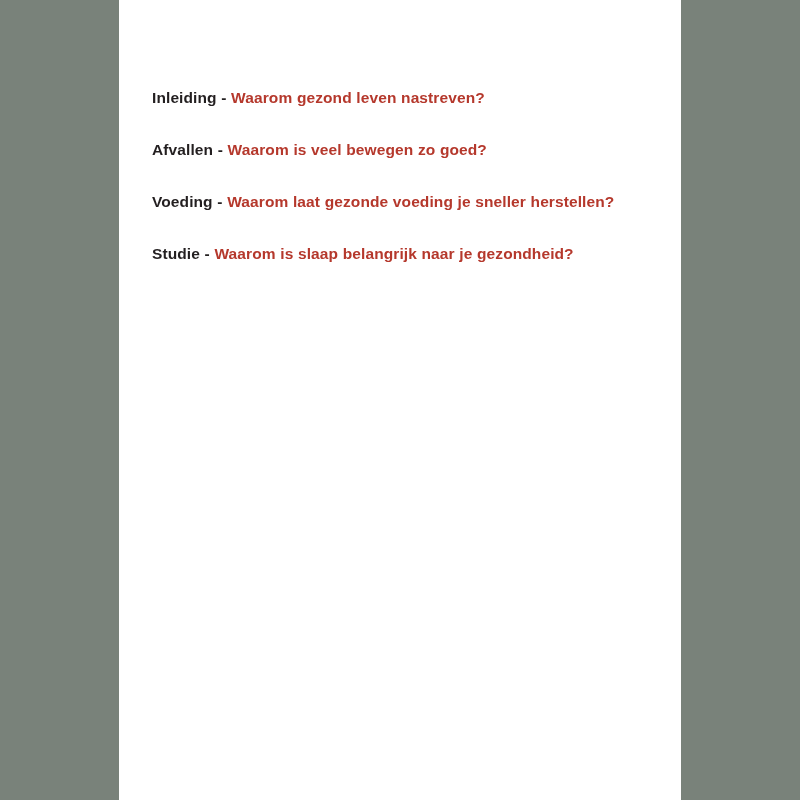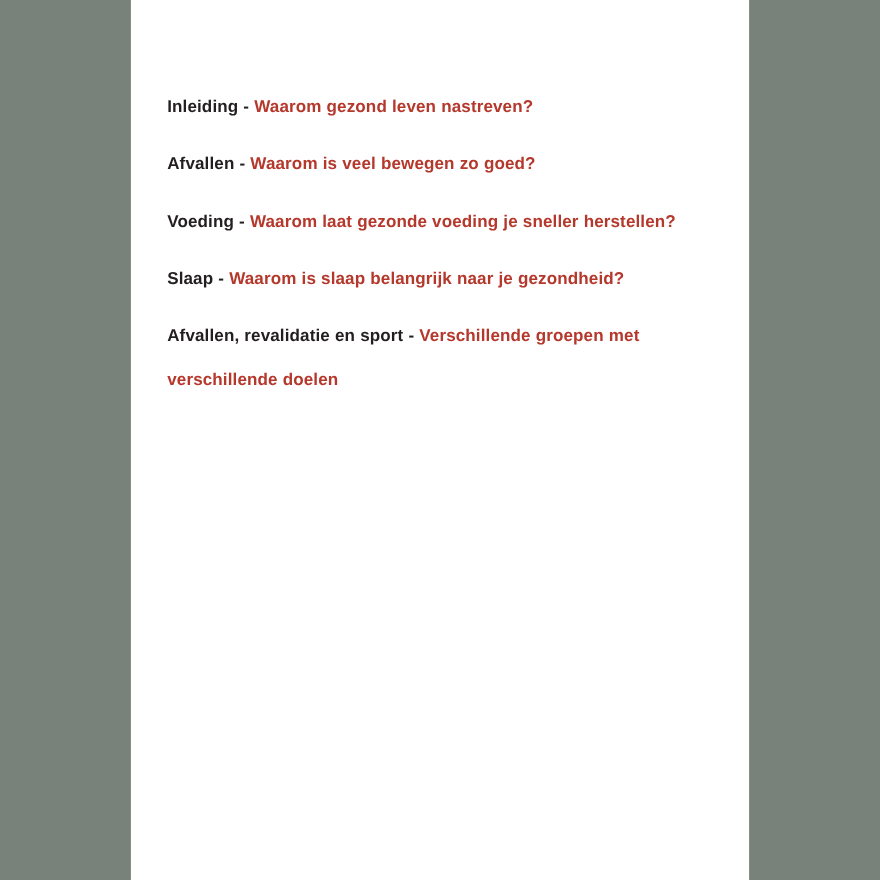--- a/index.html
+++ b/index.html
@@ -95,31 +95,26 @@
         <span class="toc-desc">Waarom is veel bewegen zo goed?</span>
       </li>
 
       <li class="toc-entry">
         <span class="toc-label">Voeding</span>
         <span class="toc-sep">-</span>
         <span class="toc-desc">Waarom laat gezonde voeding je sneller herstellen?</span>
       </li>
 
       <li class="toc-entry">
-        <span class="toc-label">Slaap</span>
+        <span class="toc-label">Studie</span>
         <span class="toc-sep">-</span>
         <span class="toc-desc">Waarom is slaap belangrijk naar je gezondheid?</span>
       </li>
 
 
-      <li class="toc-entry">
-        <span class="toc-label">Afvallen, revalidatie en sport</span>
-        <span class="toc-sep">-</span>
-        <span class="toc-desc">Verschillende groepen met verschillende doelen</span>
-      </li>
 
 
 
 
     </ul>
 
   </div>
 
 </div>
 

